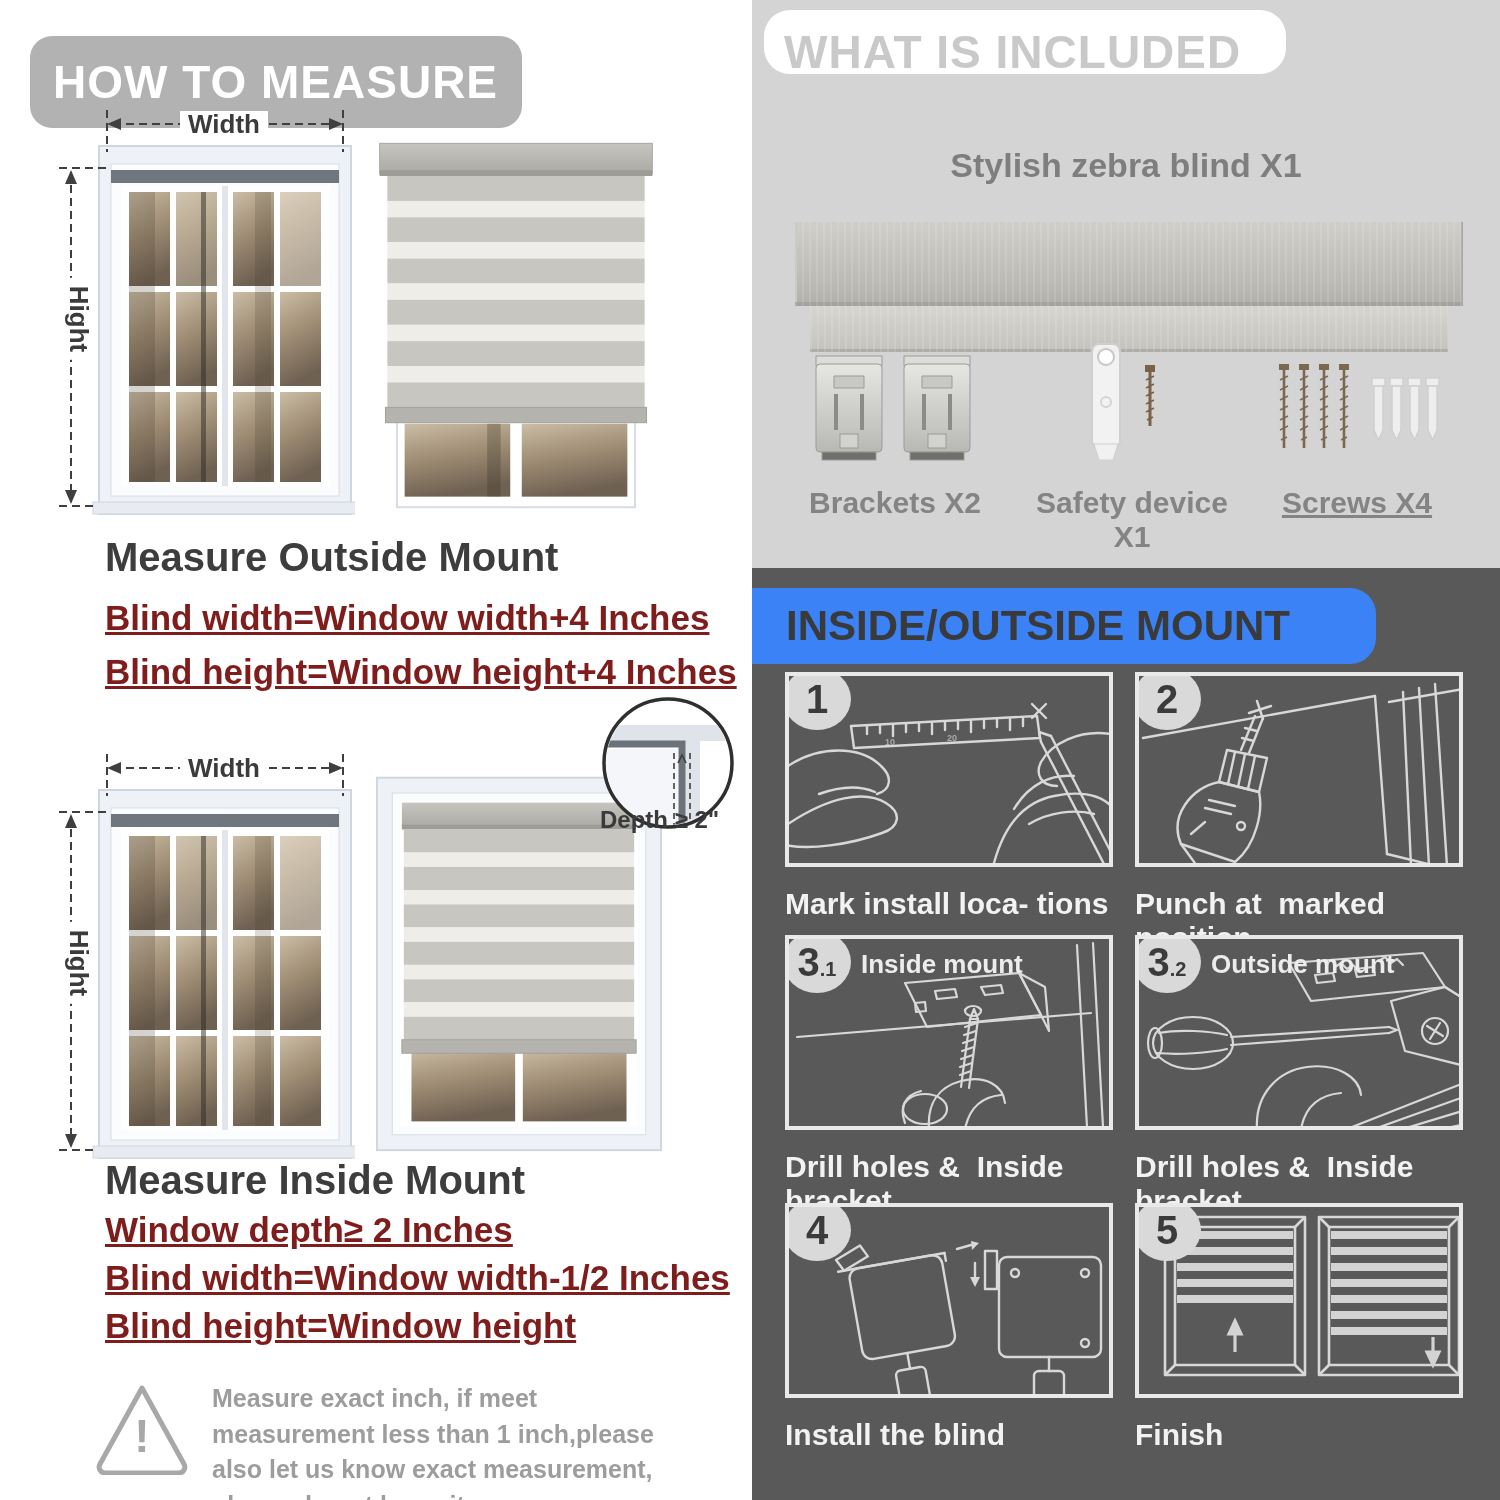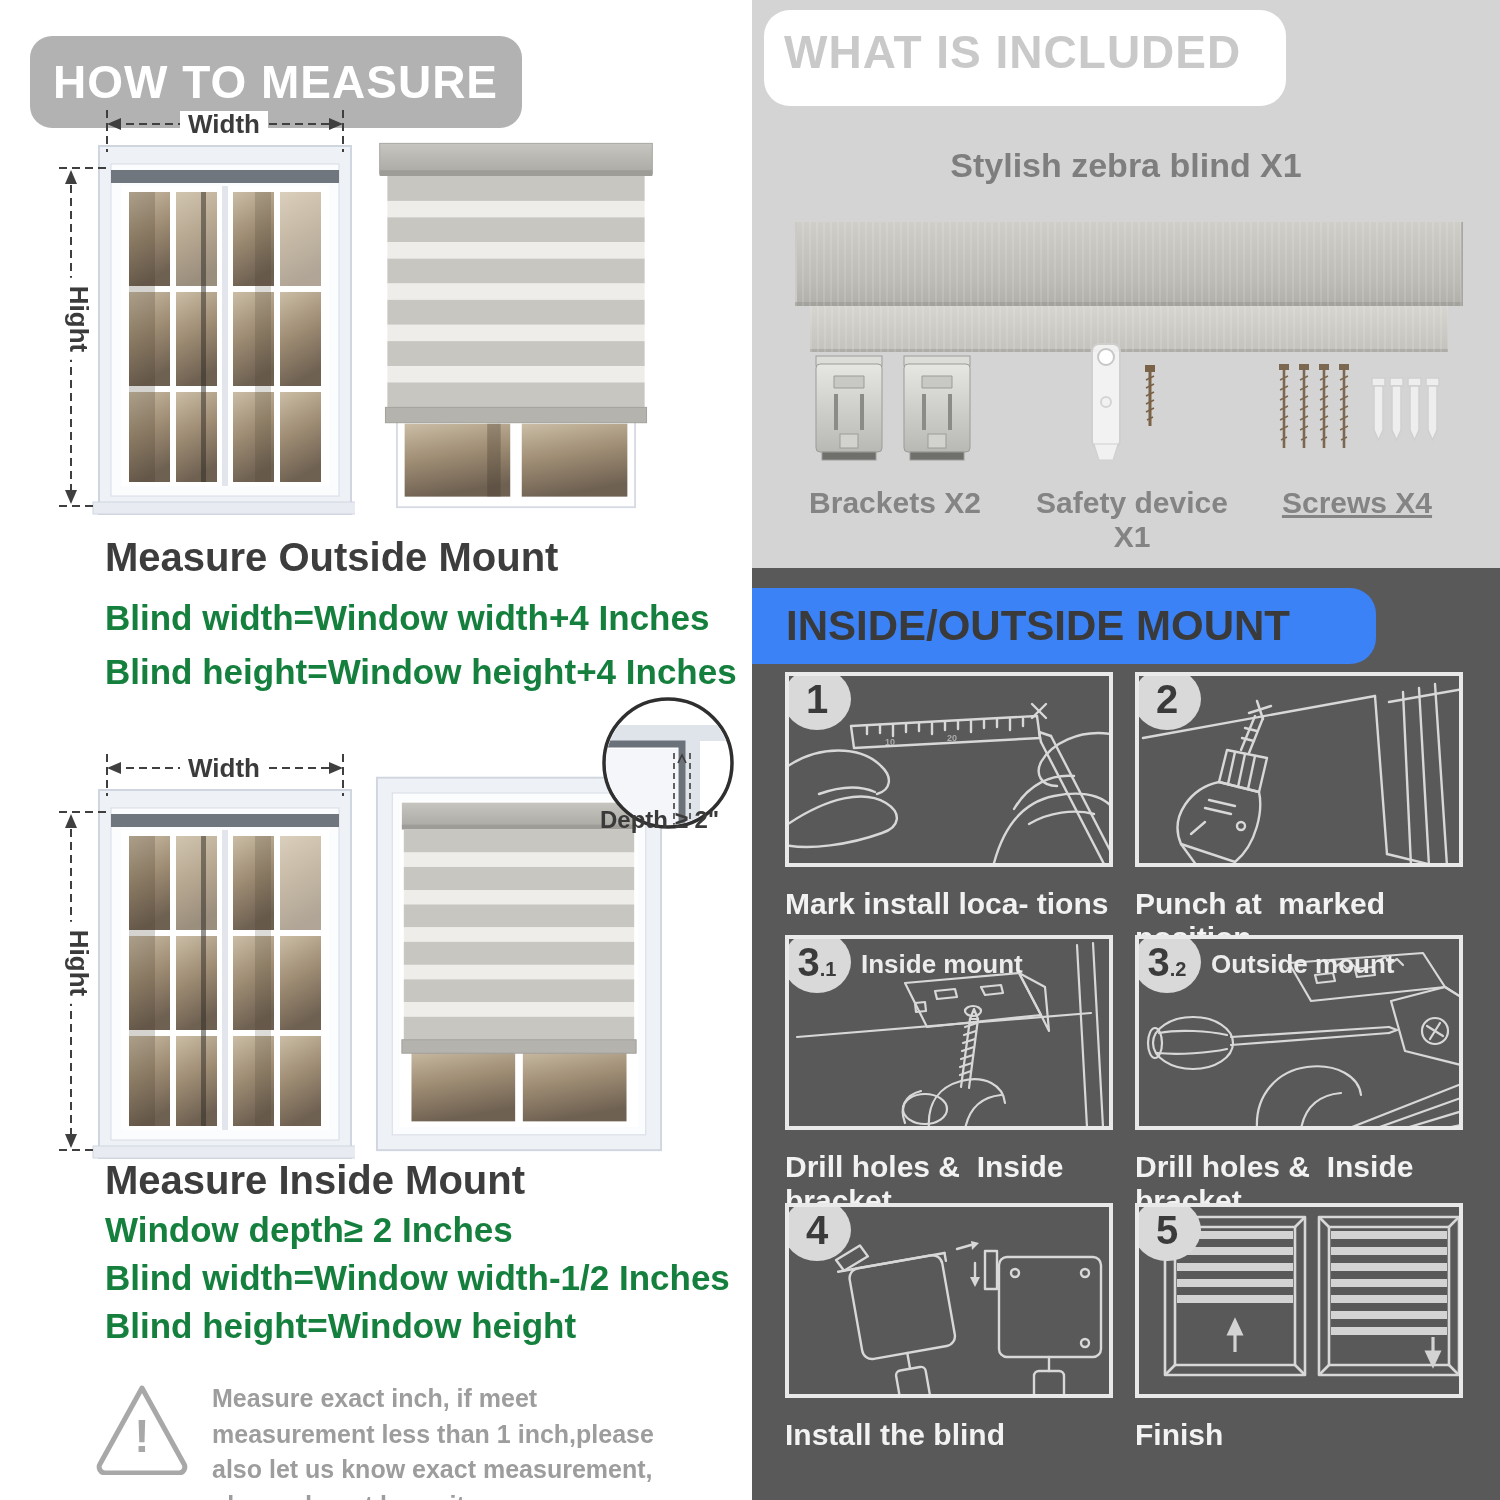--- a/index.html
+++ b/index.html
@@ -8,28 +8,28 @@
   .abs{position:absolute;}
 
   
   .hdr-left{left:30px;top:36px;width:492px;height:92px;background:#b2b2b2;border-radius:22px;
             color:#ffffff;font-size:46px;font-weight:bold;letter-spacing:1px;
             line-height:92px;padding-left:23px;box-sizing:border-box;}
   .meas-label{background:#ffffff;color:#3b3b3b;font-weight:bold;font-size:26px;
               padding:0 8px;line-height:26px;}
   .meas-label.v{transform:rotate(90deg);transform-origin:center;}
   .h1-dark{color:#3d3d3d;font-size:40px;font-weight:bold;}
-  .sub-gray{color:#15803d;font-size:35px;font-weight:bold;}
+  .sub-gray{color:#7f1d1d;font-size:35px;font-weight:bold;text-decoration:underline;}
   .warn-text{color:#9d9d9d;font-size:25px;font-weight:bold;line-height:1.42;width:452px;}
   .depth-lbl{color:#3a3a3a;font-size:24px;font-weight:bold;}
 
   
   .panel-light{left:752px;top:0;width:748px;height:568px;background:#d4d4d4;}
   .panel-dark{left:752px;top:568px;width:748px;height:932px;background:#595959;}
-  .hdr-included{left:764px;top:10px;width:522px;height:96px;background:#ffffff;border-radius:26px;
+  .hdr-included{left:764px;top:10px;width:522px;height:64px;background:#ffffff;border-radius:26px;
                 color:#c9c9c9;font-size:46px;font-weight:bold;letter-spacing:1px;
                 line-height:84px;padding-left:20px;box-sizing:border-box;}
   .product-lbl{left:752px;top:146px;width:748px;text-align:center;
                color:#7e7e7e;font-size:34px;font-weight:bold;}
   .rail-top{left:795px;top:222px;width:668px;height:84px;
             background:linear-gradient(180deg,#cfcec9,#bcbbb6 70%,#b0afaa);
             box-shadow:inset 0 -4px 0 #a3a29d, inset 2px 0 0 #c4c3be, inset -2px 0 0 #a8a7a2;}
   .rail-tex{width:100%;height:100%;
             background:repeating-linear-gradient(90deg,rgba(255,255,255,.12) 0 2px,rgba(0,0,0,0) 2px 7px);}
   .rail-bot{left:810px;top:306px;width:638px;height:46px;

